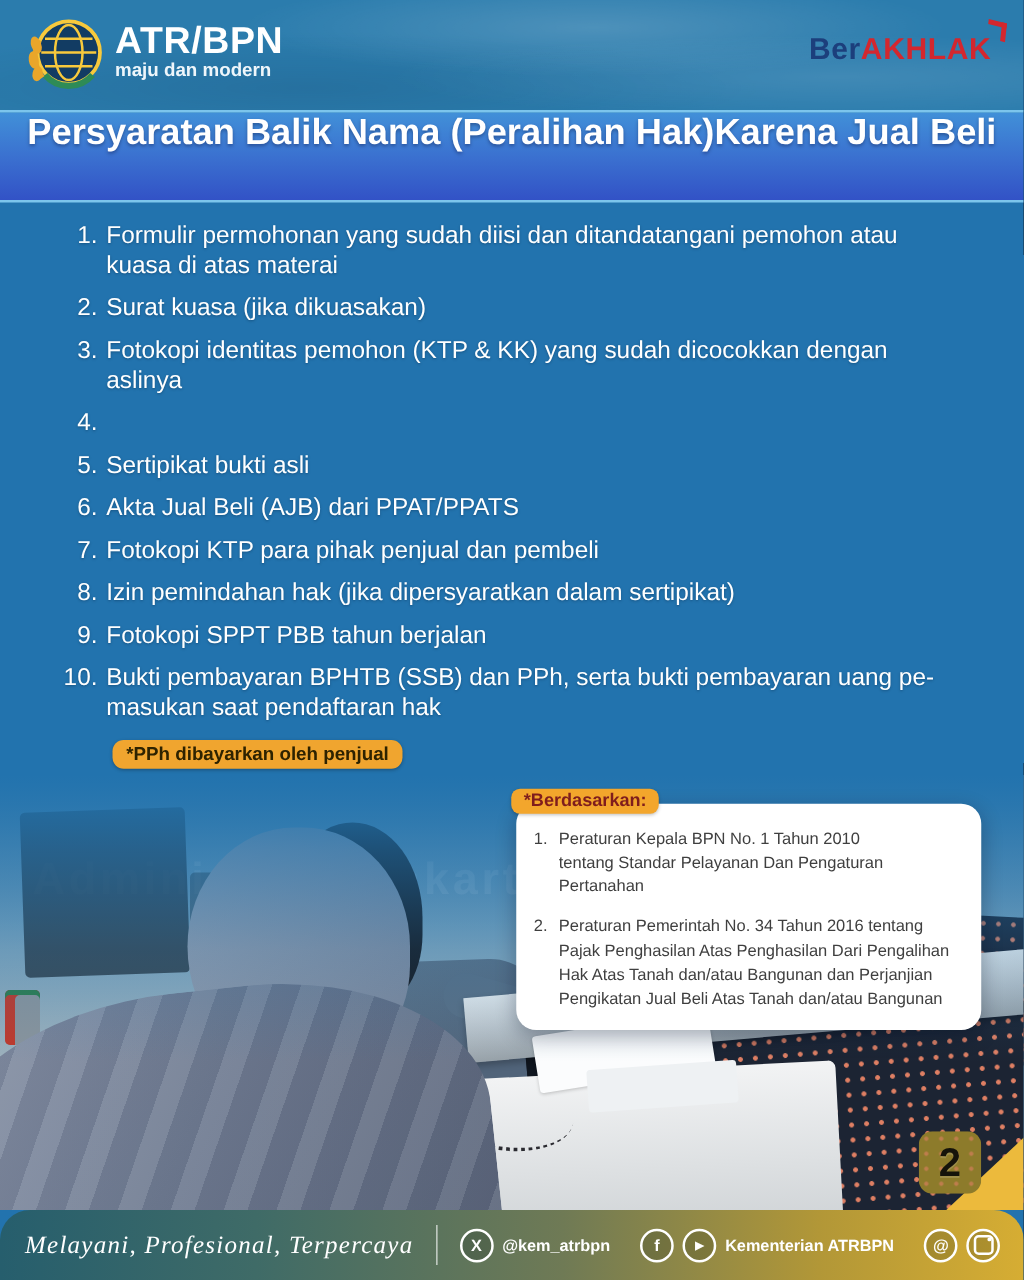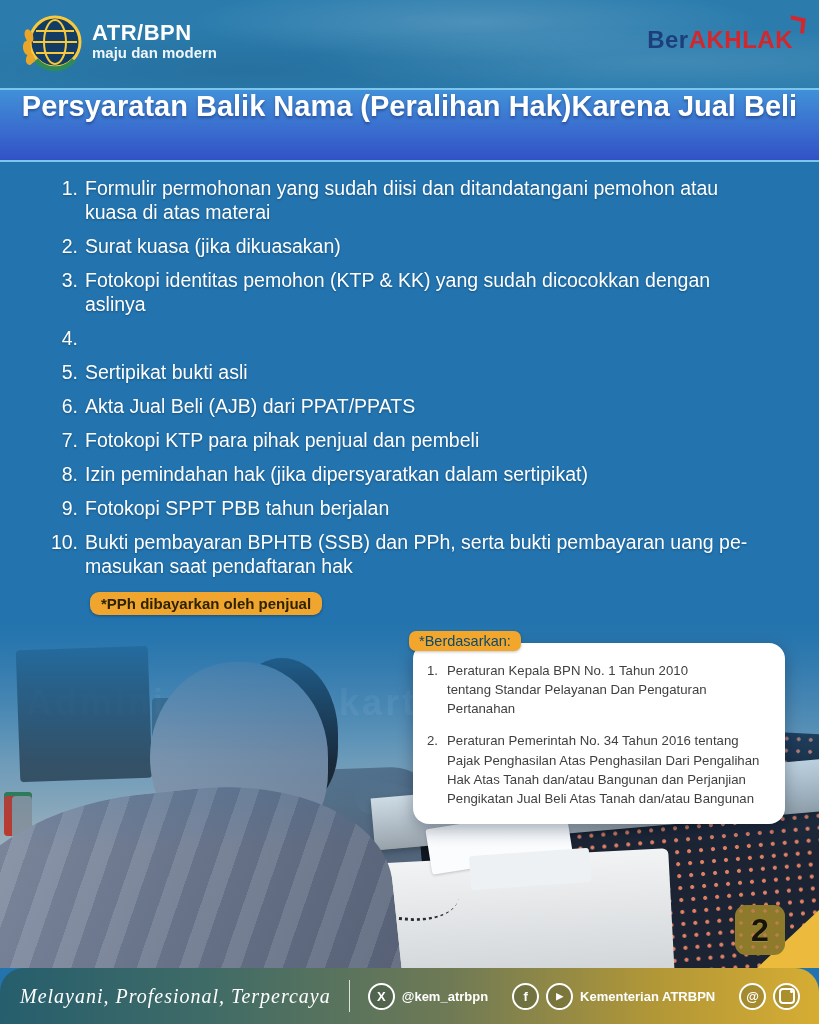--- a/index.html
+++ b/index.html
@@ -11,21 +11,21 @@
   .topbar{
     position:absolute;left:0;top:0;width:100%;height:88px;
     background:
       radial-gradient(ellipse at 58% 25%, rgba(255,255,255,.16), transparent 42%),
       radial-gradient(ellipse at 82% 70%, rgba(255,255,255,.10), transparent 38%),
       radial-gradient(ellipse at 30% 80%, rgba(0,30,60,.12), transparent 45%),
       #2b7cad;
     border-bottom:1px solid rgba(0,40,80,.25);
   }
   .logo-wrap{position:absolute;left:22px;top:12px;display:flex;align-items:center;gap:10px;}
-  .logo-text .t1{color:#fff;font-size:22px;font-weight:bold;letter-spacing:.5px;line-height:1;}
+  .logo-text .t1{color:#fff;font-size:30px;font-weight:bold;letter-spacing:.5px;line-height:1;}
   .logo-text .t2{color:#eef6fb;font-size:15px;font-weight:bold;line-height:1.15;}
   .berakhlak{position:absolute;right:26px;top:26px;font-size:24px;font-weight:bold;letter-spacing:.5px;}
   .berakhlak .ber{color:#1c3f7c;}
   .berakhlak .akhlak{color:#d3272e;}
   .berakhlak .arrow{
     position:absolute;right:-12px;top:-9px;width:11px;height:11px;
     border-top:4px solid #d3272e;border-right:4px solid #d3272e;
     transform:rotate(14deg) skewX(8deg);
   }
   
@@ -110,22 +110,22 @@
   .gold-wedge{position:absolute;right:0;bottom:0;width:0;height:0;
     border-right:62px solid #ecba3c;border-top:58px solid transparent;}
   .page-badge{position:absolute;left:735px;top:285px;width:50px;height:50px;border-radius:11px;
     background-color:#8d7b2b;
     background-image:radial-gradient(rgba(223,127,99,.6) 1.4px,transparent 2px);background-size:12px 12px;
     color:#15130a;font-size:32px;font-weight:bold;display:flex;align-items:center;justify-content:center;
     text-shadow:0 1px 0 rgba(255,255,255,.15);}
   
   .card{position:absolute;left:413px;top:643px;width:372px;background:#fff;border-radius:16px;
     box-shadow:0 5px 16px rgba(0,10,30,.3);padding:18px 16px 14px 14px;box-sizing:border-box;}
-  .card-badge{position:absolute;left:-4px;top:-12px;background:#f3a62c;color:#0c4a6e;
-    font-size:14.5px;font-weight:normal;padding:2px 10px;border-radius:7px;
+  .card-badge{position:absolute;left:-4px;top:-12px;background:#f3a62c;color:#7f1d1d;
+    font-size:14.5px;font-weight:bold;padding:2px 10px;border-radius:7px;
     box-shadow:0 1px 3px rgba(0,0,0,.25);}
   .card-item{display:flex;margin-bottom:13px;color:#3f3f3f;font-size:13.2px;line-height:1.45;}
   .card-item:last-child{margin-bottom:2px;}
   .card-num{flex:0 0 20px;text-align:left;}
   .card-text{white-space:pre-line;}
   
   .footer{position:absolute;left:0;bottom:0;width:100%;height:56px;border-radius:24px 24px 0 0;
     background:linear-gradient(90deg,#265e6d 0%,#3f6b67 25%,#6f7a55 55%,#b29737 80%,#d6ad33 100%);
     display:flex;align-items:center;padding:0 20px;box-sizing:border-box;gap:12px;z-index:9;}
   .tagline{font-family:"Liberation Serif",serif;font-style:italic;color:#fff;font-size:20px;

